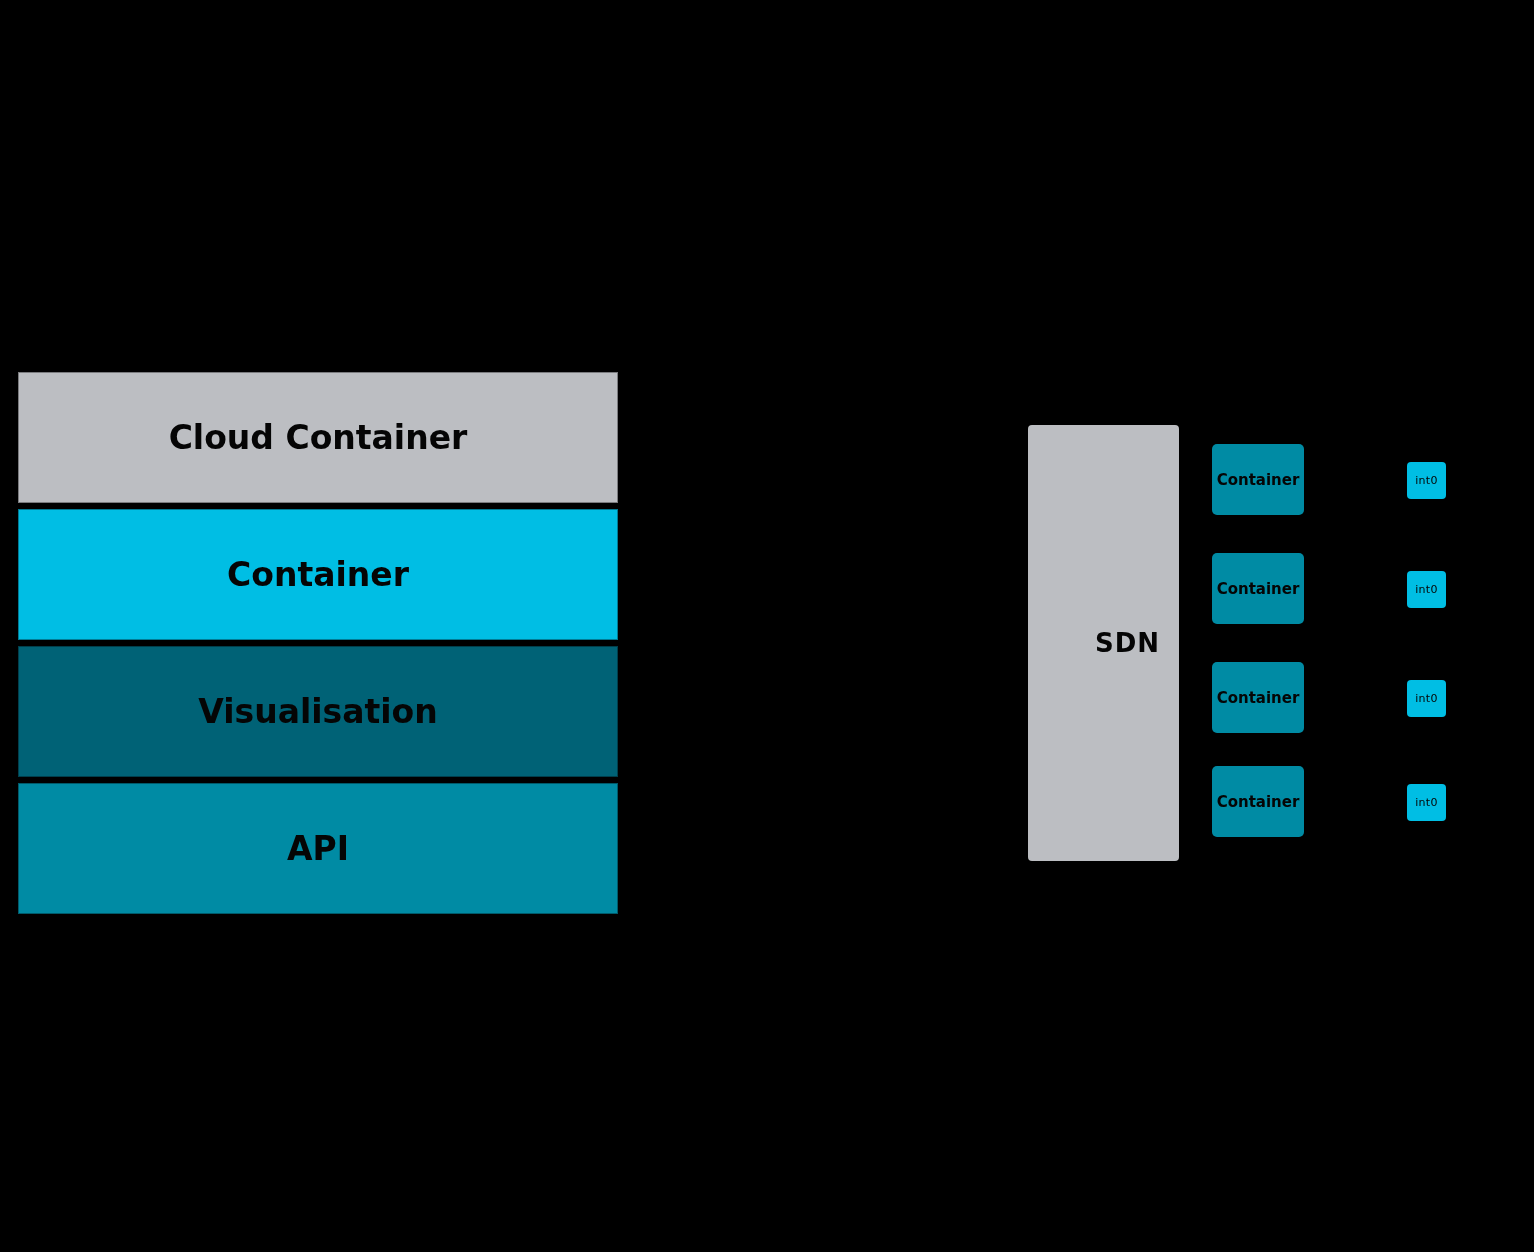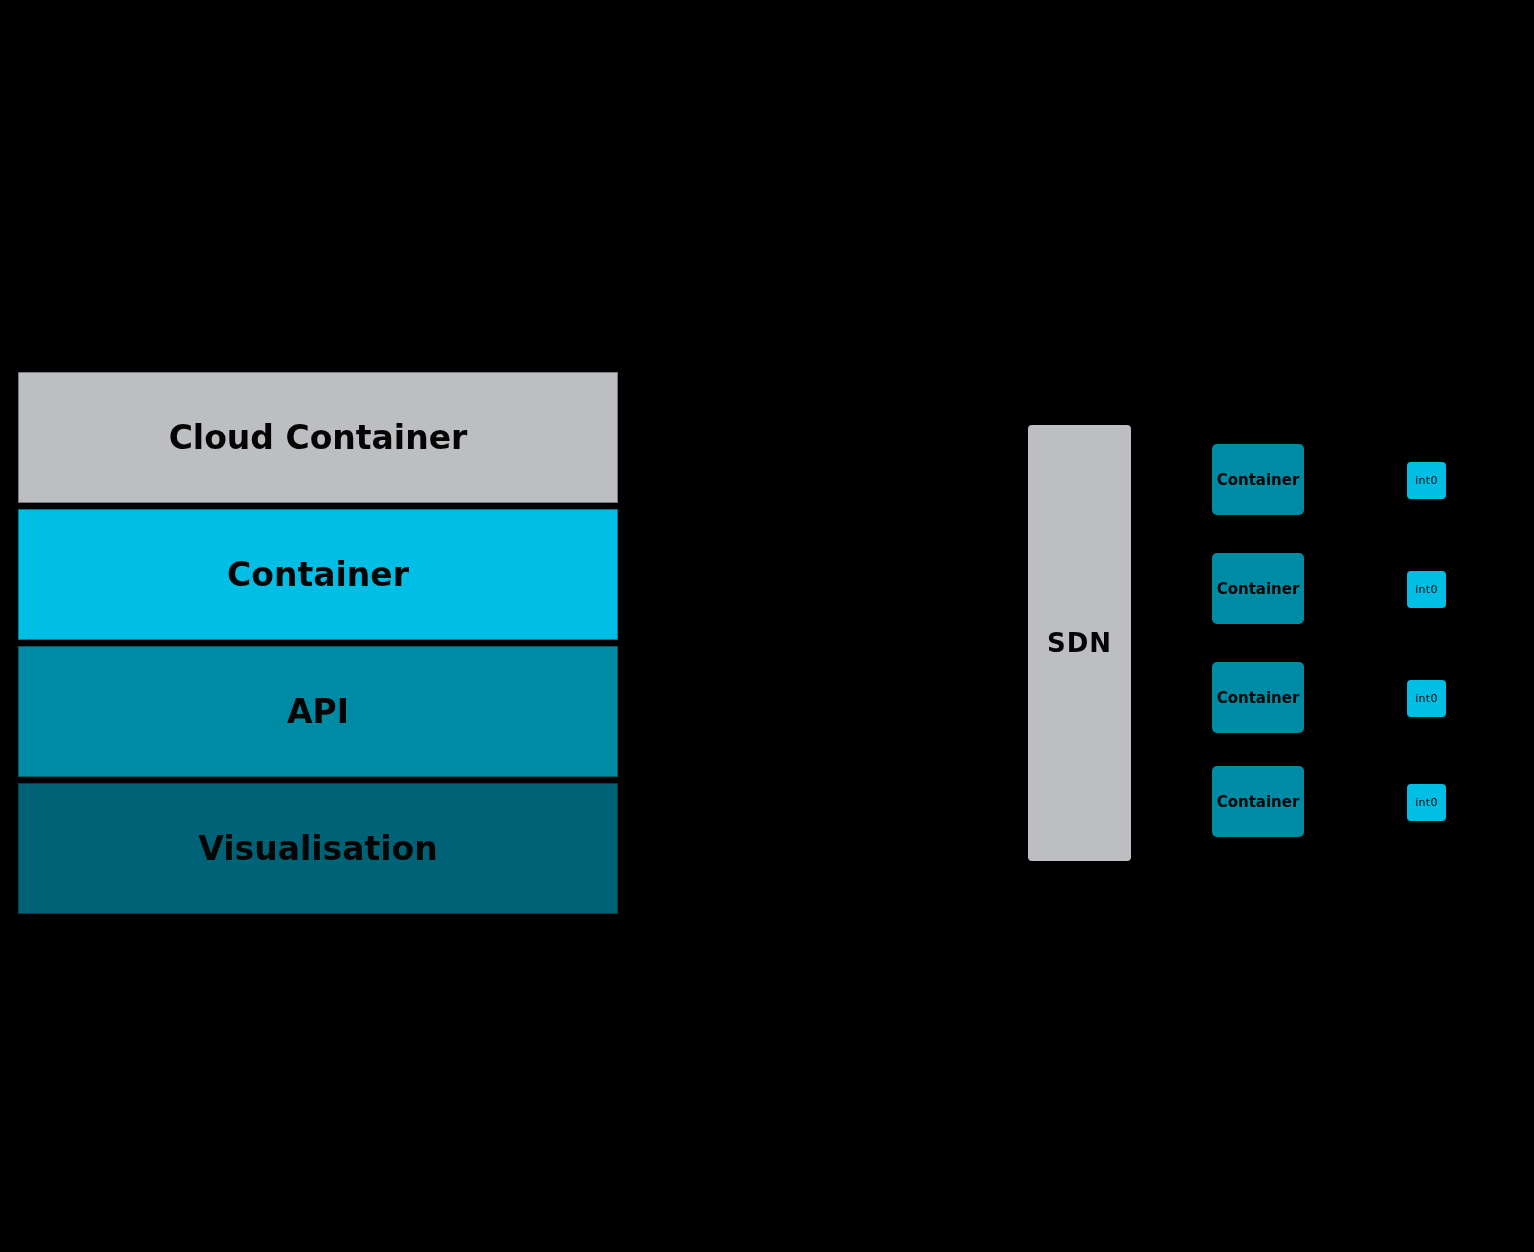--- a/index.html
+++ b/index.html
@@ -46,20 +46,21 @@
     width: 103px;
     height: 436px;
     border-radius: 4px;
     display: flex;
     align-items: center;
     justify-content: center;
     font-weight: bold;
     font-size: 26px;
     letter-spacing: 1px;
     color: #050505;
+    padding-left: 48px;
   }
 
   
   .container-box {
     position: absolute;
     left: 1212px;
     width: 92px;
     height: 71px;
     border-radius: 5px;
     display: flex;
@@ -92,25 +93,25 @@
 
 <div class="canvas">
 
   <div class="stack">
     <div class="layer" style="background: rgb(188, 190, 194);">
       <span>Cloud Container</span>
     </div>
     <div class="layer" style="background: rgb(0, 190, 228);">
       <span>Container</span>
     </div>
+    <div class="layer" style="background: rgb(0, 98, 118);">
+      <span>Visualisation</span>
+    </div>
     <div class="layer" style="background: rgb(0, 139, 164);">
       <span>API</span>
-    </div>
-    <div class="layer" style="background: rgb(0, 98, 118);">
-      <span>Visualisation</span>
     </div>
   </div>
 
   <div class="sdn-bar" style="background: rgb(188, 190, 194);">
     <span>SDN</span>
   </div>
 
   <div class="container-box" style="top: 444px; background: rgb(0, 139, 164);">
     <span>Container</span>
   </div>

